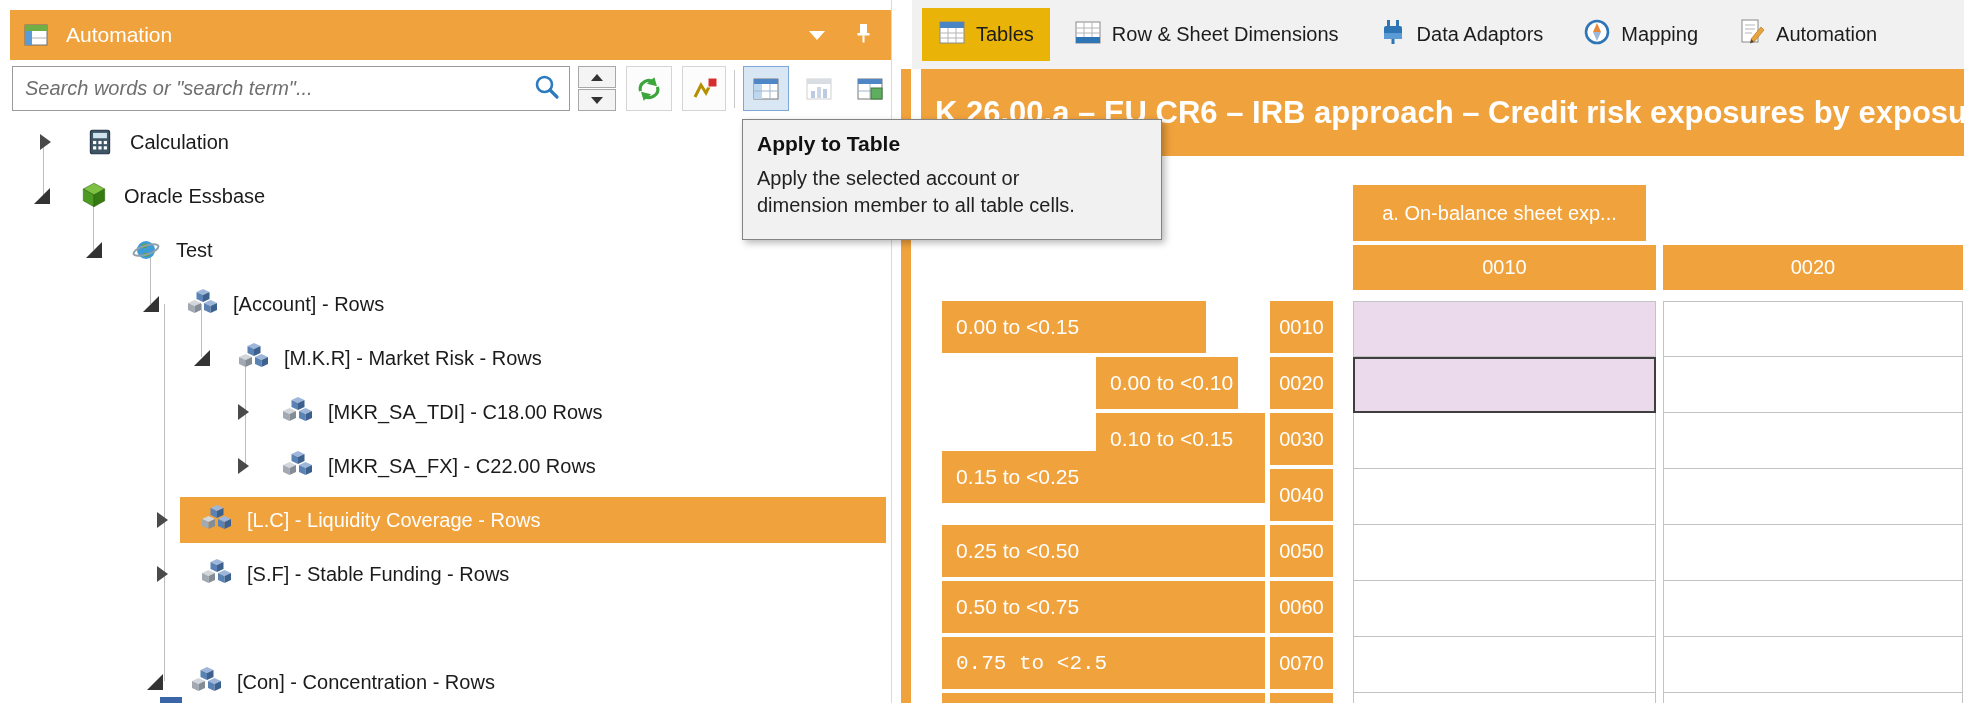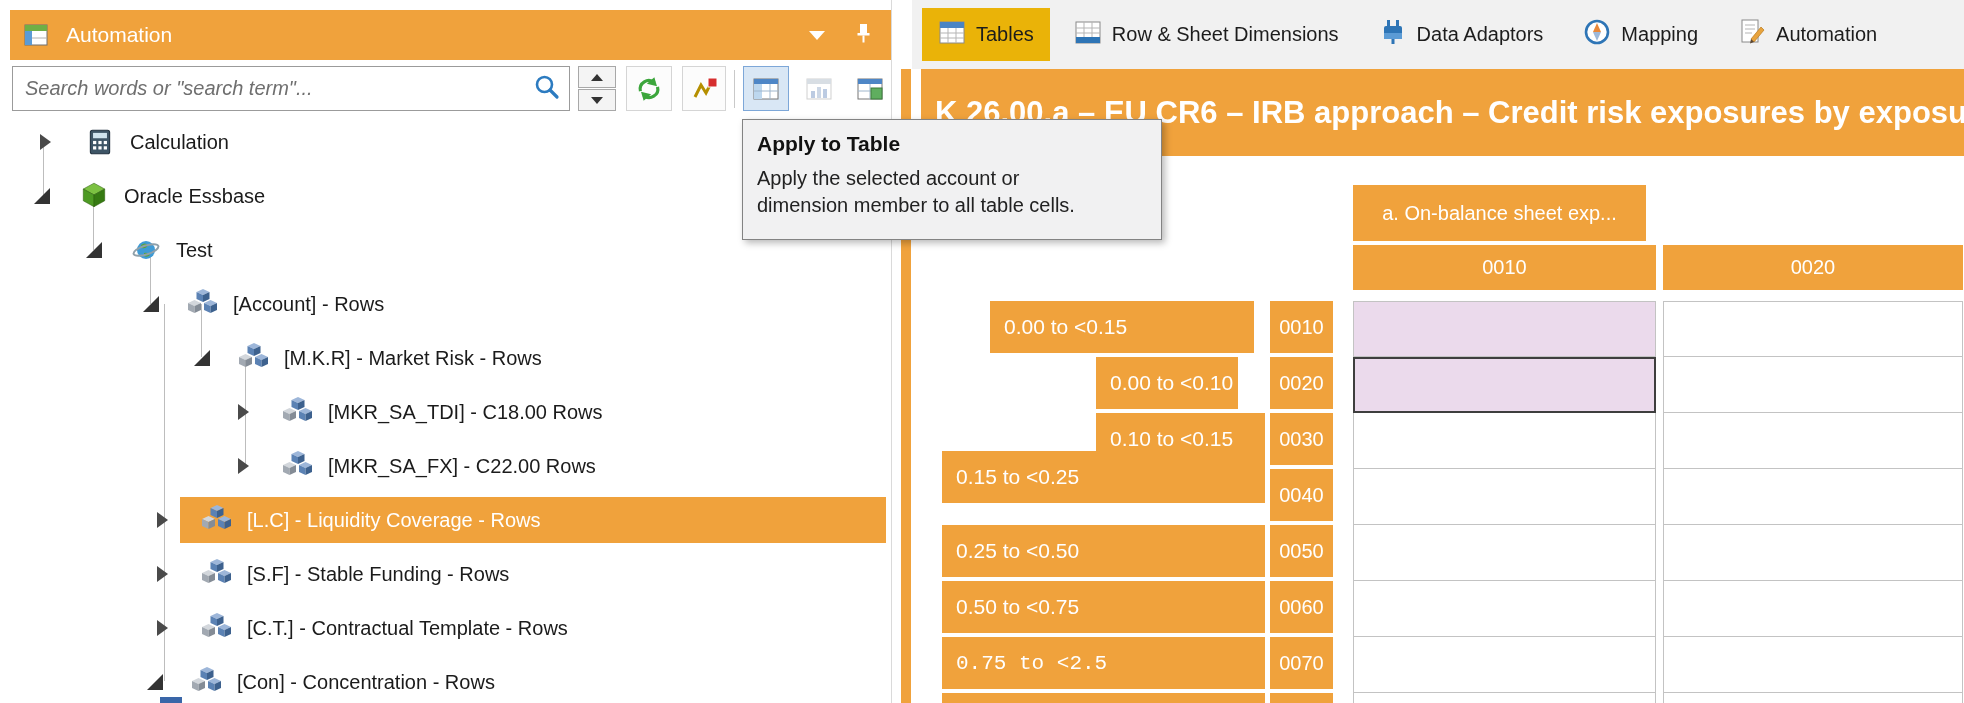--- a/index.html
+++ b/index.html
@@ -282,27 +282,20 @@
     </div>
 
     <div class="tree-row" style="top:432px;--ind:147px">
       <span class="exp collapsed"></span>
       <span class="t-icon"><svg width="30" height="25">
             <use href="#sym-dim"></use>
           </svg></span>
       <span class="t-label">[S.F] - Stable Funding - Rows</span>
     </div>
 
-    <div class="tree-row" style="top:486px;--ind:147px">
-      <span class="exp collapsed"></span>
-      <span class="t-icon"><svg width="30" height="25">
-            <use href="#sym-dim"></use>
-          </svg></span>
-      <span class="t-label">[C.T.] - Contractual Template - Rows</span>
-    </div>
 
     <div class="tree-row" style="top:540px;--ind:137px">
       <span class="exp expanded"></span>
       <span class="t-icon"><svg width="30" height="25">
             <use href="#sym-dim"></use>
           </svg></span>
       <span class="t-label">[Con] - Concentration - Rows</span>
     </div>
 
     <div class="partial-icon"></div>
@@ -373,21 +366,21 @@
       <span>Automation</span>
     </div>
   </div>
 
   <div class="title-band">K  26.00.a – EU CR6 – IRB approach – Credit risk exposures by exposu</div>
 
   <div class="colh" style="left:1353px;top:185px;width:293px;">a. On-balance sheet exp...</div>
   <div class="codeh" style="left:1353px;top:245px;width:303px;">0010</div>
   <div class="codeh" style="left:1663px;top:245px;width:300px;">0020</div>
 
-  <div class="rowh" style="left:942px;top:301px;width:264px;margin-left:48px;">0.00 to &lt;0.15</div>
+  <div class="rowh" style="left:942px;top:301px;width:264px;">0.00 to &lt;0.15</div>
   <div class="rowc" style="left:1270px;top:301px;">0010</div>
 
   <div class="rowh" style="left:1096px;top:357px;width:142px;">0.00 to &lt;0.10</div>
   <div class="rowc" style="left:1270px;top:357px;">0020</div>
 
   <div class="rowh" style="left:1096px;top:413px;width:169px;">0.10  to &lt;0.15</div>
   <div class="rowc" style="left:1270px;top:413px;">0030</div>
 
   <div class="rowh" style="left:942px;top:451px;width:323px;text-align:right;">0.15 to &lt;0.25</div>
   <div class="rowc" style="left:1270px;top:469px;">0040</div>

